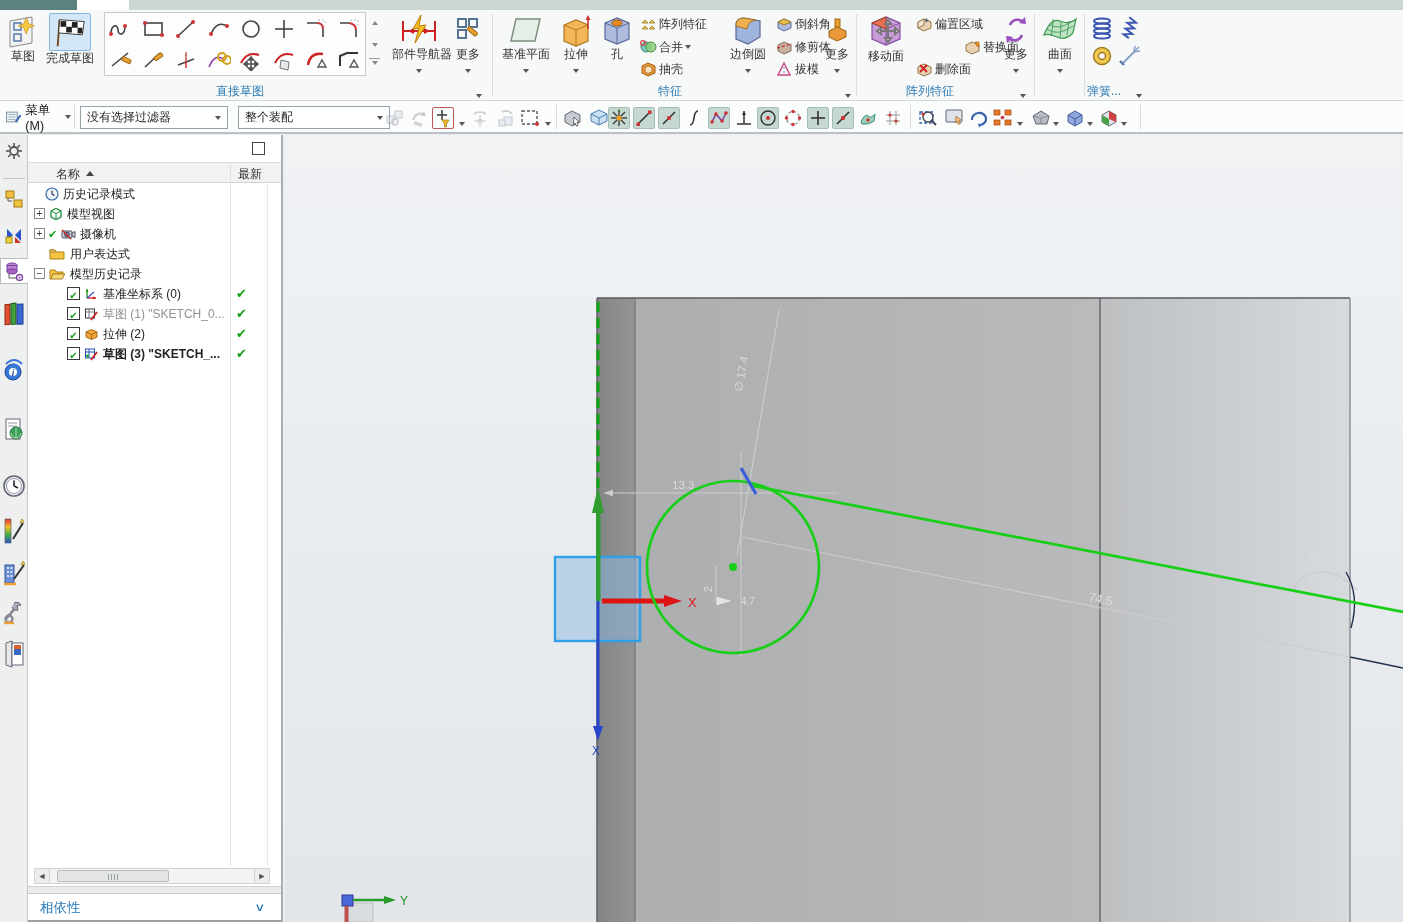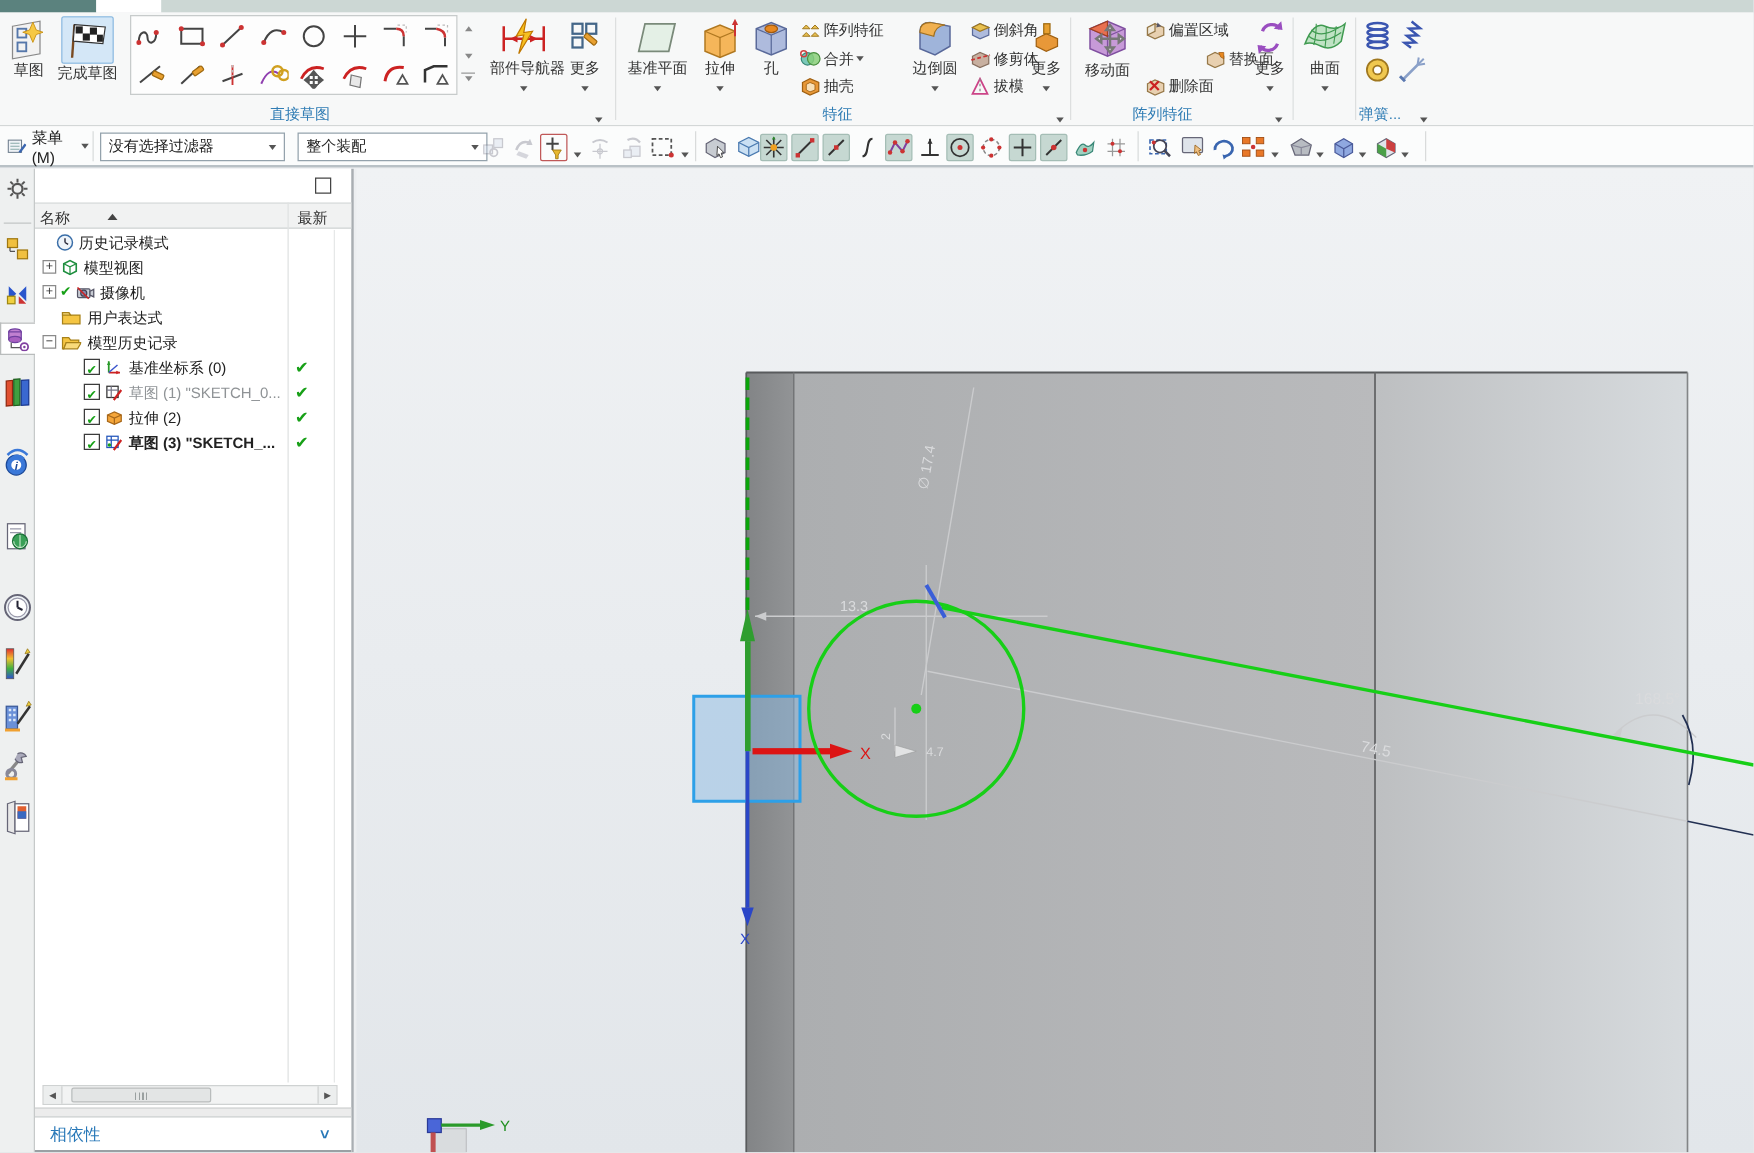--- a/index.html
+++ b/index.html
@@ -34,21 +34,21 @@
   .msep{position:absolute;top:105px;height:24px;width:1px;background:#d9dbdb}
   
   .resbar{left:0;top:135px;width:28px;height:787px;background:#eef0f0;border-right:1px solid #c6c9c9}
   .ritem{position:absolute;left:2px;width:24px;height:26px;display:flex;align-items:center;justify-content:center}
   .ritem.active{left:0;width:28px;background:#ffffff;border:1px solid #b9bcbc;border-right:none}
   
   .nav-bg{left:28px;top:135px;width:255px;height:787px;background:#ffffff;border-right:2px solid #a9aeb2}
   .nav-title{left:28px;top:137px;width:253px;height:25px;font-size:13px;color:#222;line-height:25px;padding-left:12px;background:#fff}
   .nav-undock{left:252px;top:142px;width:13px;height:13px;border:1.5px solid #444;background:#fff}
   .nav-cols{left:28px;top:162px;width:253px;height:21px;background:#f1f2f2;border-top:1px solid #d8dbdb;border-bottom:1px solid #cfd3d3;font-size:12px;color:#333}
-  .colname{position:absolute;left:4px;top:3px}
+  .colname{position:absolute;left:28px;top:3px}
   .collatest{position:absolute;left:210px;top:3px}
   .sortup{position:absolute;left:58px;top:8px;width:0;height:0;border-left:4px solid transparent;border-right:4px solid transparent;border-bottom:5px solid #444}
   .colline{position:absolute;left:230px;top:162px;width:1px;height:704px;background:#e0e2e2}
   .colline2{position:absolute;left:267px;top:184px;width:1px;height:682px;background:#e6e8e8}
   .gridrows{left:28px;top:184px;width:253px;height:682px;background:repeating-linear-gradient(to bottom,#ffffff 0px,#ffffff 19px,#ecereee 19px,#eceeee 20px)}
   .trow{position:absolute;left:28px;width:253px;height:20px;font-size:12px;color:#222}
   .trow>*{position:absolute;top:0}
   .tlabel{line-height:20px;white-space:nowrap}
   .tlabel.graytxt{color:#8f9396}
   .tlabel.boldtxt{font-weight:bold}

